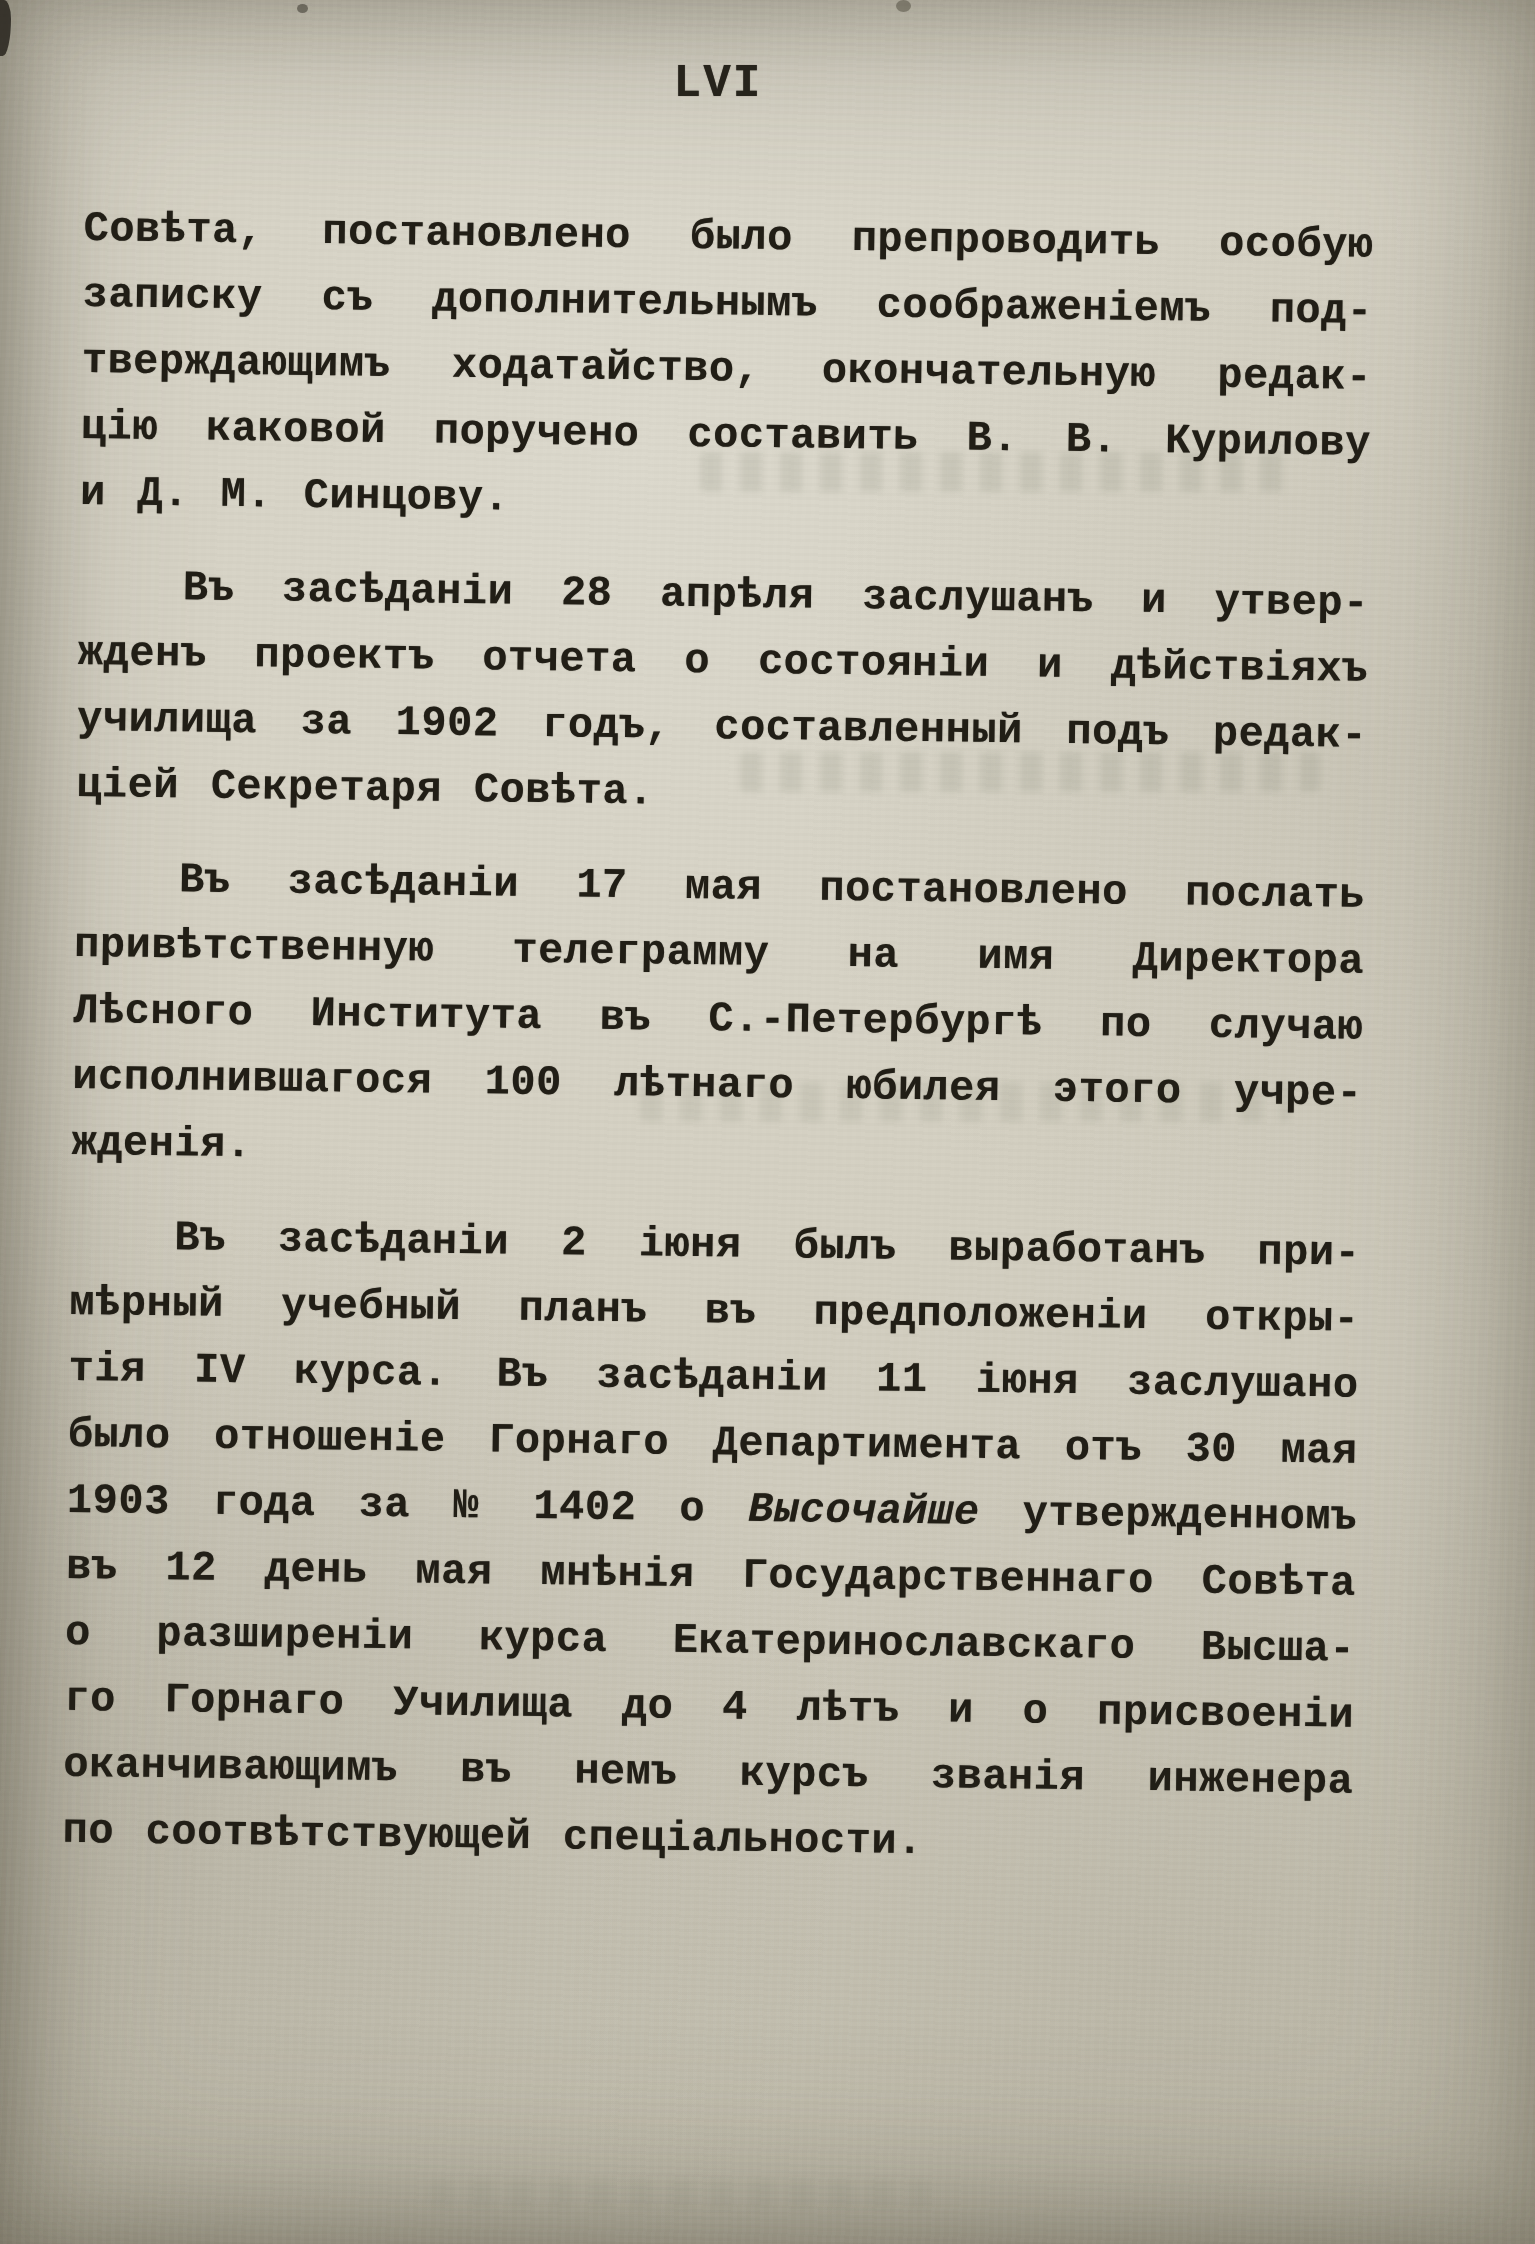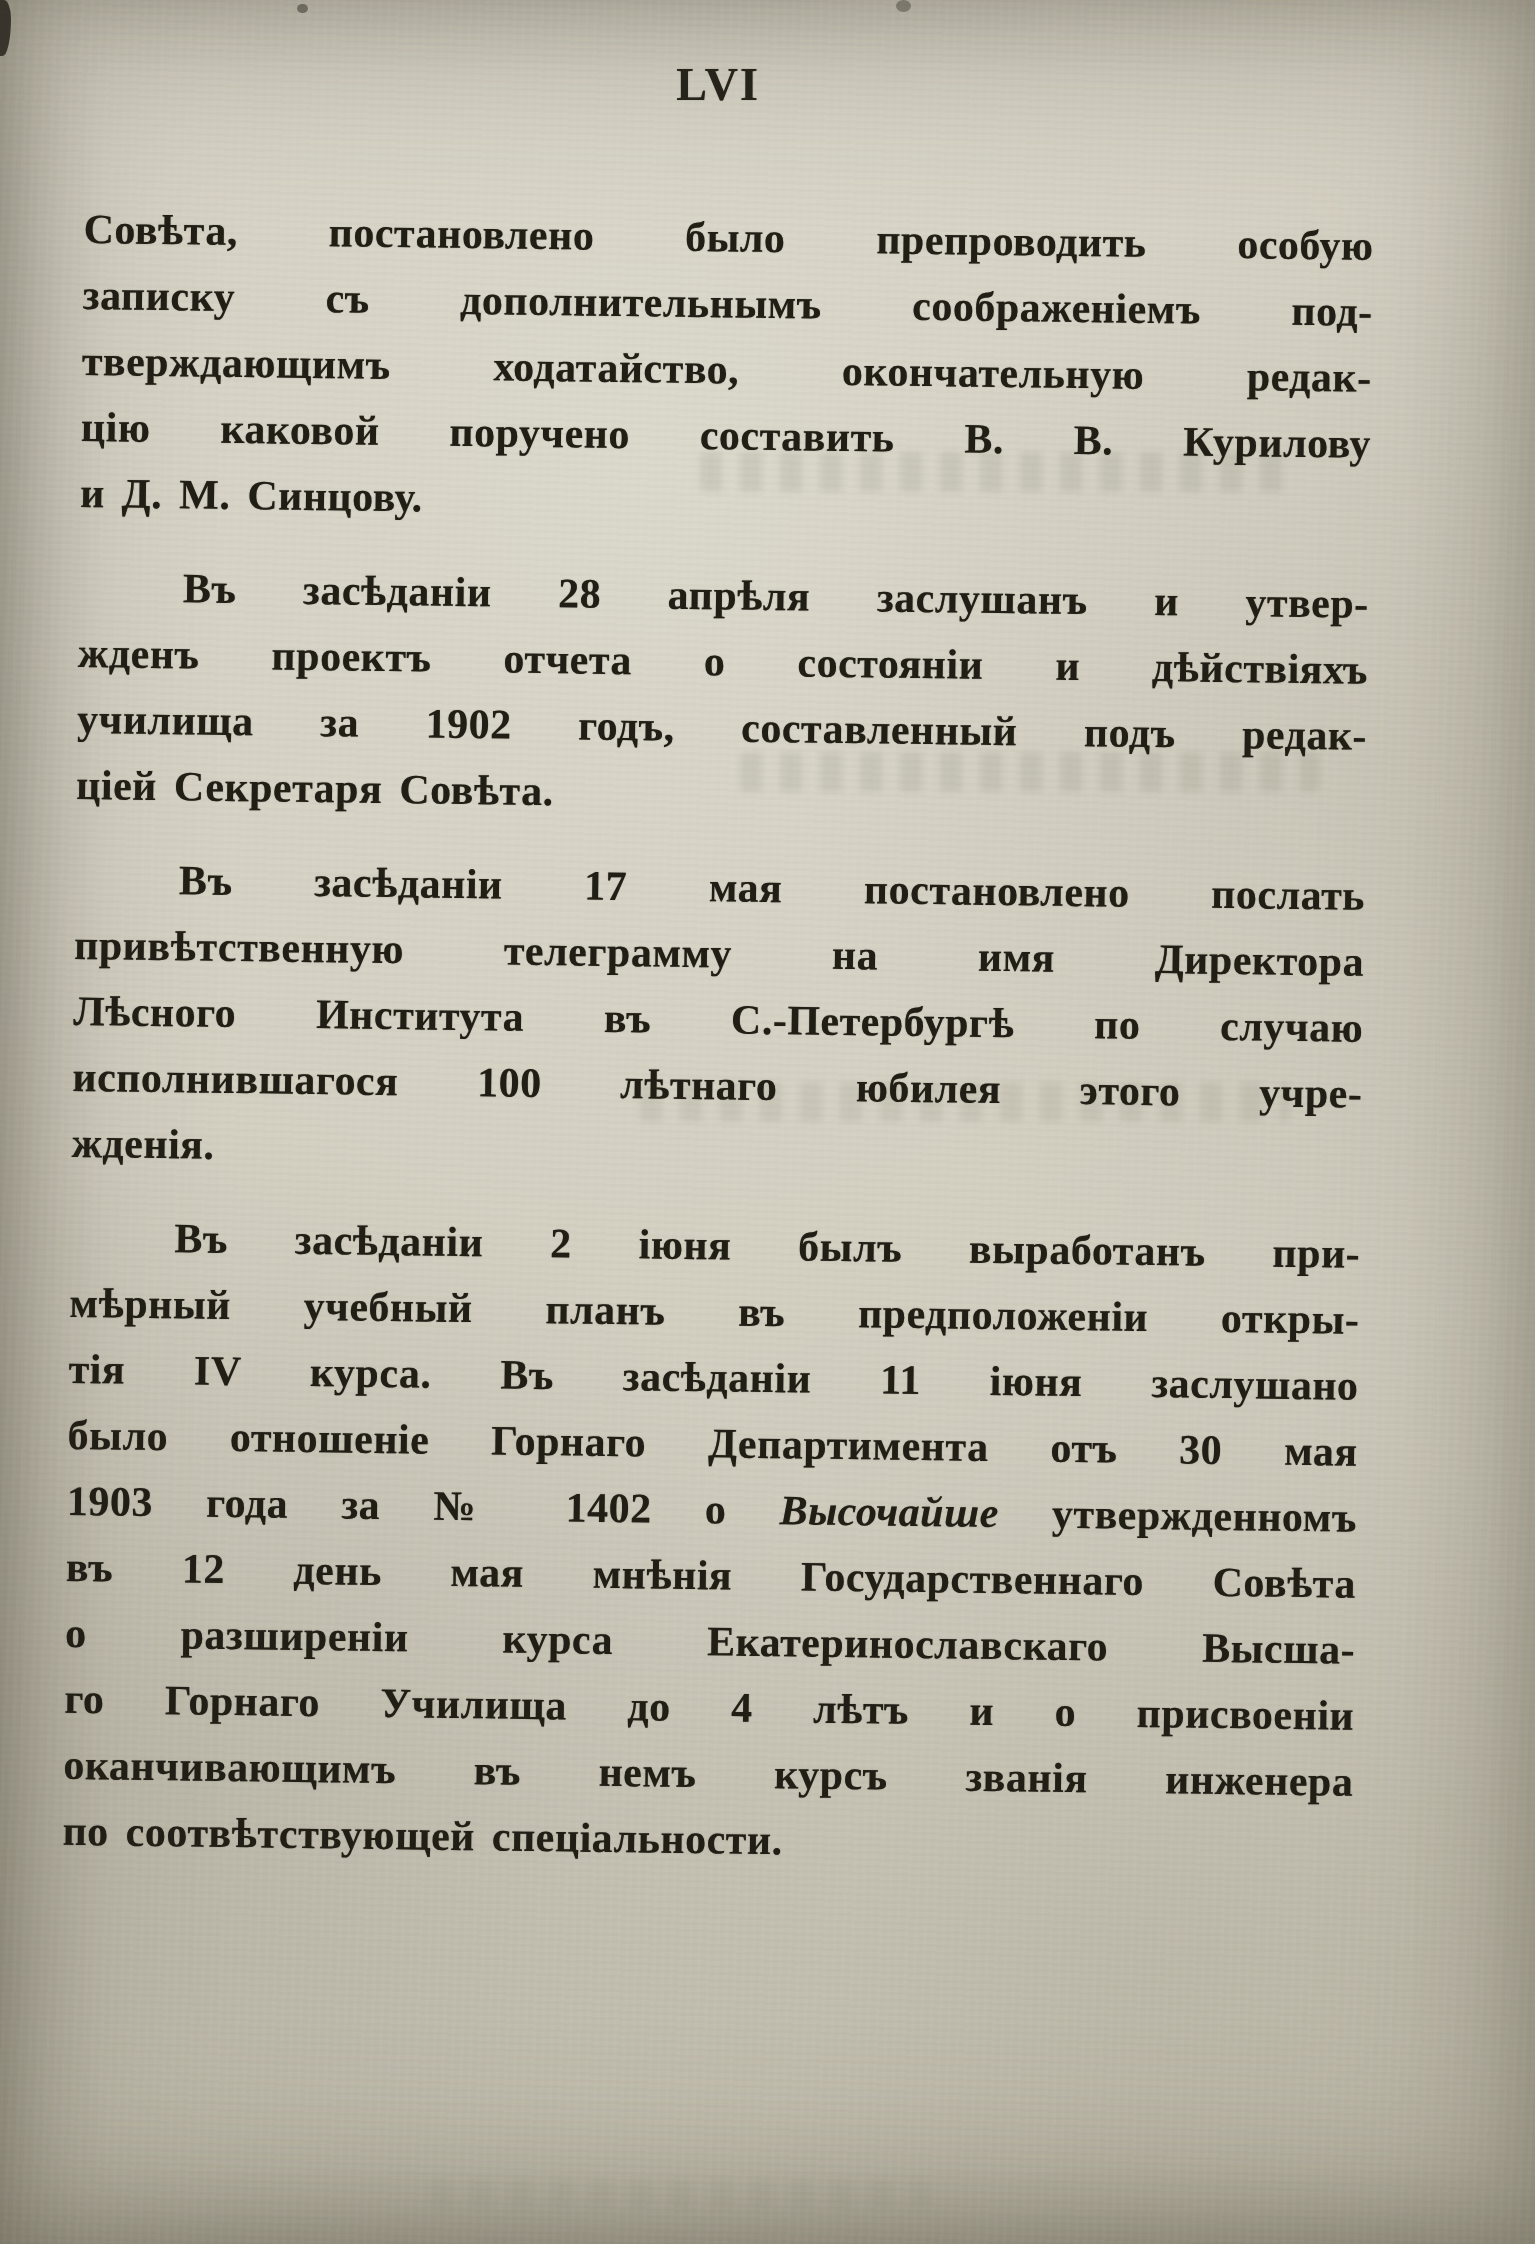--- a/index.html
+++ b/index.html
@@ -11,21 +11,21 @@
     overflow: hidden;
     background:
       radial-gradient(circle at 88% 34%, rgba(125,120,100,0.10), transparent 28%),
       radial-gradient(circle at 12% 80%, rgba(95,90,75,0.12), transparent 30%),
       radial-gradient(circle at 75% 88%, rgba(120,113,95,0.10), transparent 26%),
       radial-gradient(ellipse 130% 95% at 42% 20%, #dbd8cc 0%, #d3cfc1 38%, #c8c4b5 68%, #b8b4a3 100%);
     box-shadow:
       inset 0 0 170px 30px rgba(100,95,80,0.38),
       inset 28px 0 90px -28px rgba(75,70,58,0.45),
       inset -18px -40px 130px -40px rgba(108,103,86,0.40);
-    font-family: Liberation Serif, serif;
+    font-family: Liberation Mono, monospace;
     color: #211e16;
   }
 
   
   .scan::before {
     content: "";
     position: absolute;
     inset: 0;
     background:
       repeating-linear-gradient(2deg,  rgba(0,0,0,0.016) 0 3px, transparent 3px 7px),

